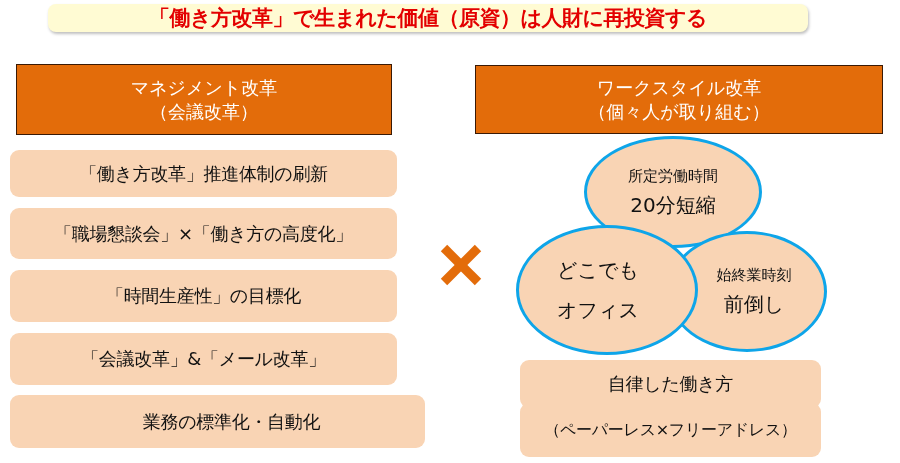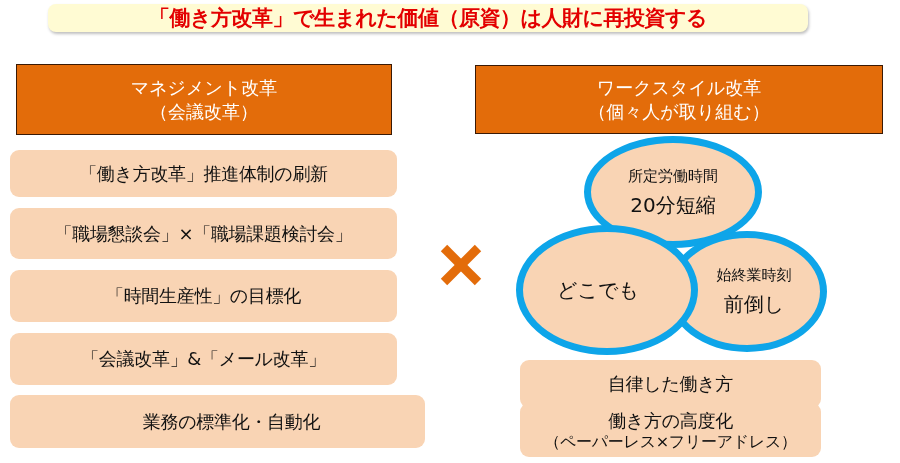--- a/index.html
+++ b/index.html
@@ -31,21 +31,21 @@
     }
     .pill.l { left: 10px; width: 387px; }
     .pill.r { left: 520px; width: 301px; flex-direction: column; }
     .pill .sub { font-size: 16px; line-height: 18px; }
     .pill .main { line-height: 24px; }
     .times {
       position: absolute; left: 436px; top: 240px; width: 50px; height: 50px;
     }
     .circle {
       position: absolute; background: #F9D4B4; border-radius: 50%;
-      border: 7px solid #0ea5e9; box-sizing: border-box;
+      border: 3px solid #0ea5e9; box-sizing: border-box;
       display: flex; flex-direction: column; align-items: center; justify-content: center;
       text-align: center;
     }
     .c-top { left: 584px; top: 136px; width: 178px; height: 112px; z-index: 1; }
     .c-right { left: 667px; top: 231px; width: 160px; height: 121px; z-index: 2; }
     .c-left { left: 516px; top: 225px; width: 182px; height: 130px; z-index: 3; }
     .small { font-size: 15px; line-height: 20px; }
     .big { font-size: 20px; line-height: 30px; margin-top: 4px; }
     .c-top .small { margin-top: 2px; }
     .c-left .txt { font-size: 20px; line-height: 40px; text-align: left; margin-left: -18px; }
@@ -59,21 +59,21 @@
 
 <div class="header left">
   <div>マネジメント改革</div>
   <div>（会議改革）</div>
 </div>
 
 <div class="pill l" style="top:150px;height:47px;">
   <span>「働き方改革」推進体制の刷新</span>
 </div>
 <div class="pill l" style="top:208px;height:51px;">
-  <span>「職場懇談会」×「職場課題検討会」</span>
+  <span>「職場懇談会」×「働き方の高度化」</span>
 </div>
 <div class="pill l" style="top:270px;height:52px;">
   <span>「時間生産性」の目標化</span>
 </div>
 <div class="pill l" style="top:333px;height:52px;">
   <span>「会議改革」&amp;「メール改革」</span>
 </div>
 <div class="pill l" style="top:395px;height:53px;padding-left:28px;">
   <span>業務の標準化・自動化</span>
 </div>
@@ -95,21 +95,21 @@
 <div class="circle c-top">
   <div class="small">所定労働時間</div>
   <div class="big">20分短縮</div>
 </div>
 <div class="circle c-right">
   <div class="small" style="margin-left:14px;">始終業時刻</div>
   <div class="big" style="margin-left:14px;">前倒し</div>
 </div>
 <div class="circle c-left">
   <div class="txt">どこでも</div>
+  <div class="txt">オフィス</div>
 </div>
 
 <div class="pill r" style="top:360px;height:48px;">
   <span class="main">自律した働き方</span>
 </div>
 <div class="pill r" style="top:403px;height:54px;">
-  <span class="main">働き方の高度化</span>
   <span class="sub">（ペーパーレス×フリーアドレス）</span>
 </div>
 
 </body></html>

